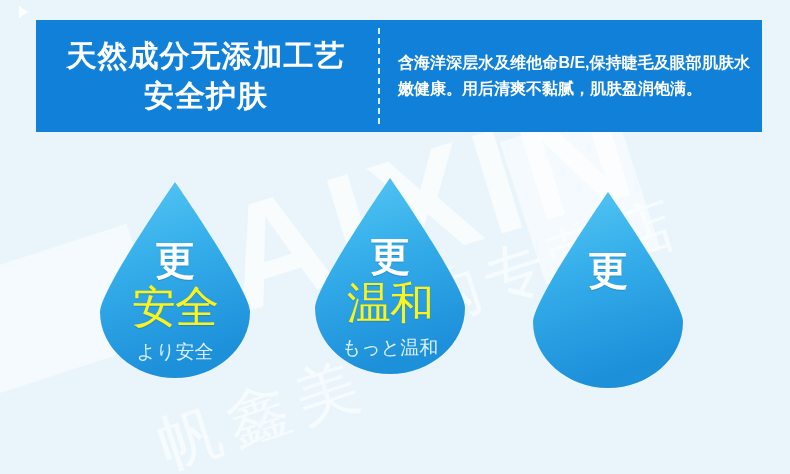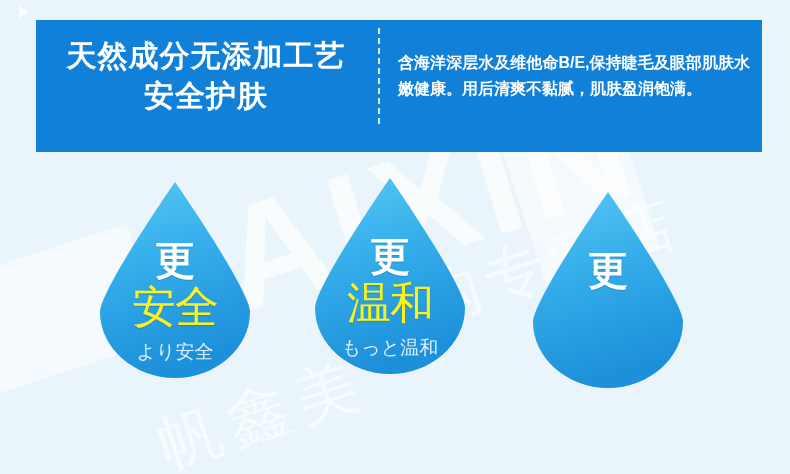--- a/index.html
+++ b/index.html
@@ -85,21 +85,21 @@
     border-bottom: 6px solid transparent;
     z-index: 3;
   }
 
   
   .banner {
     position: absolute;
     left: 36px;
     top: 20px;
     width: 726px;
-    height: 132px;
+    height: 112px;
     background: #1180d8;
     z-index: 4;
     box-sizing: border-box;
   }
   .banner-left {
     position: absolute;
     left: 0;
     top: 0;
     width: 340px;
     height: 112px;

